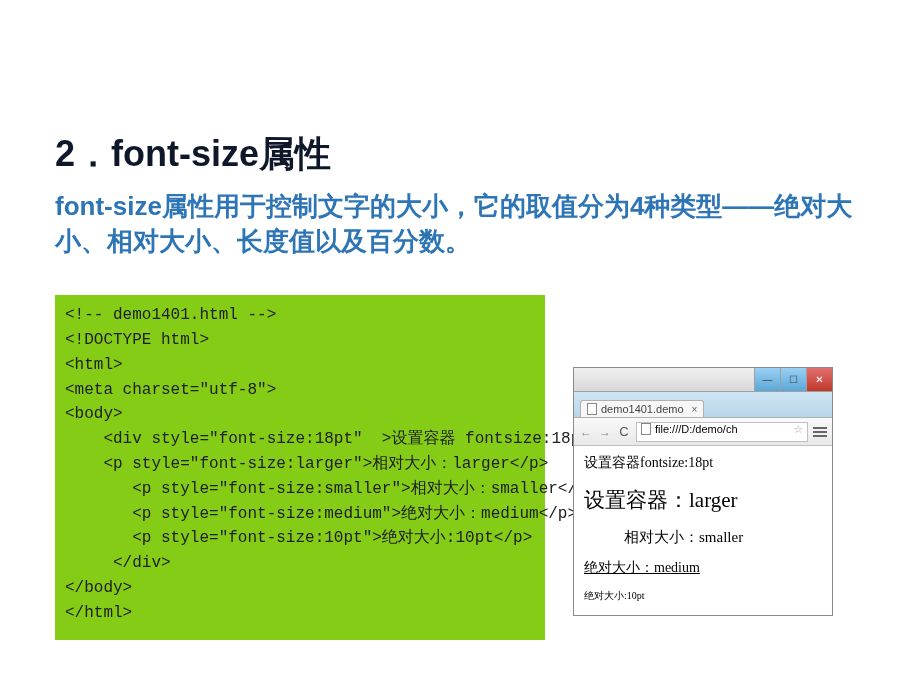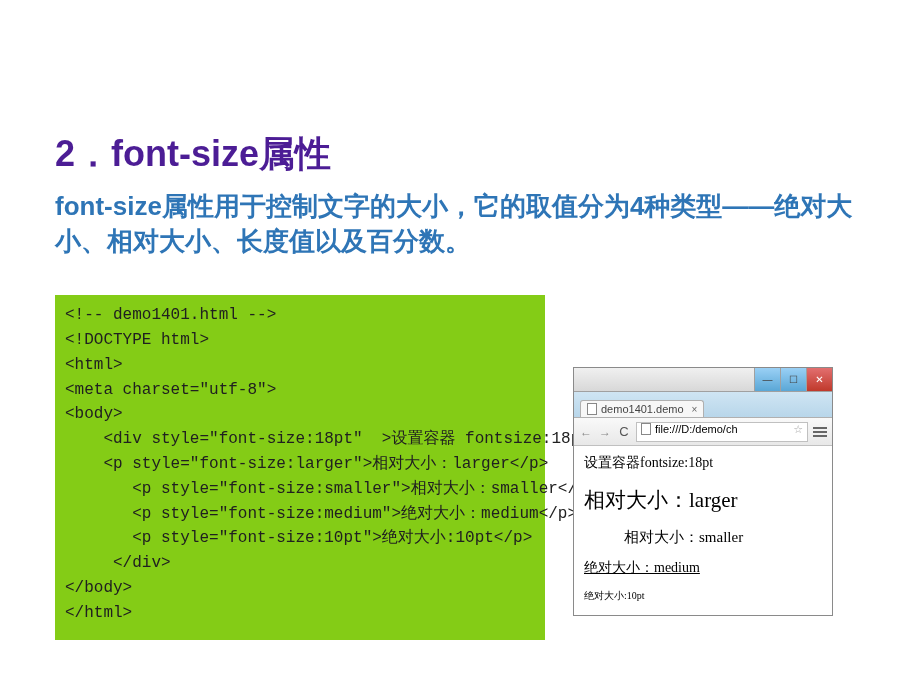--- a/index.html
+++ b/index.html
@@ -8,21 +8,21 @@
     height: 690px;
     background: #ffffff;
     font-family: "Microsoft YaHei", Arial, sans-serif;
     position: relative;
     overflow: hidden;
   }
   .slide {
     padding: 130px 55px 0 55px;
   }
   .heading {
-    color: #4c1d95;
+    color: #0f172a;
     font-size: 36px;
     font-weight: bold;
     margin-bottom: 10px;
   }
   .subheading {
     color: #2e75b6;
     font-size: 26px;
     line-height: 1.35;
     font-weight: bold;
   }
@@ -187,21 +187,21 @@
           <span class="url-star">☆</span>
         </div>
         <div class="menu-icon">
           <span></span>
             <span></span>
             <span></span>
         </div>
       </div>
       <div class="browser-body">
         <div class="p1">设置容器fontsize:18pt</div>
-        <div class="p2">相对大小：larger</div>
+        <div class="p2">设置容器：larger</div>
         <div class="p3">相对大小：smaller</div>
         <div class="p4">绝对大小：medium</div>
         <div class="p5">绝对大小:10pt</div>
       </div>
     </div>
 
   </div>
 </div>
 
 </body></html>

